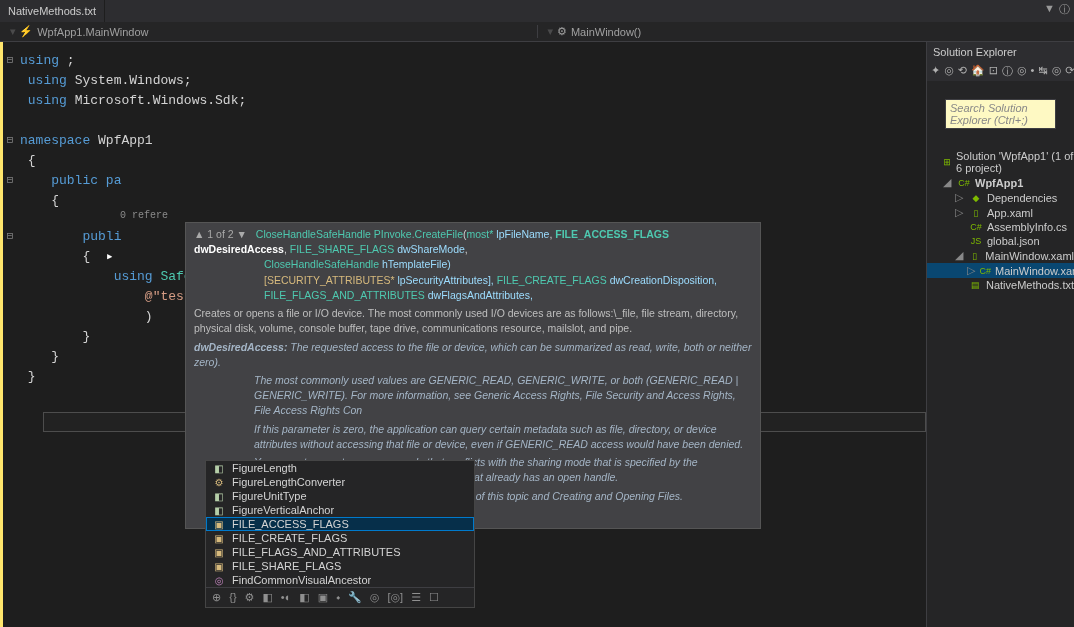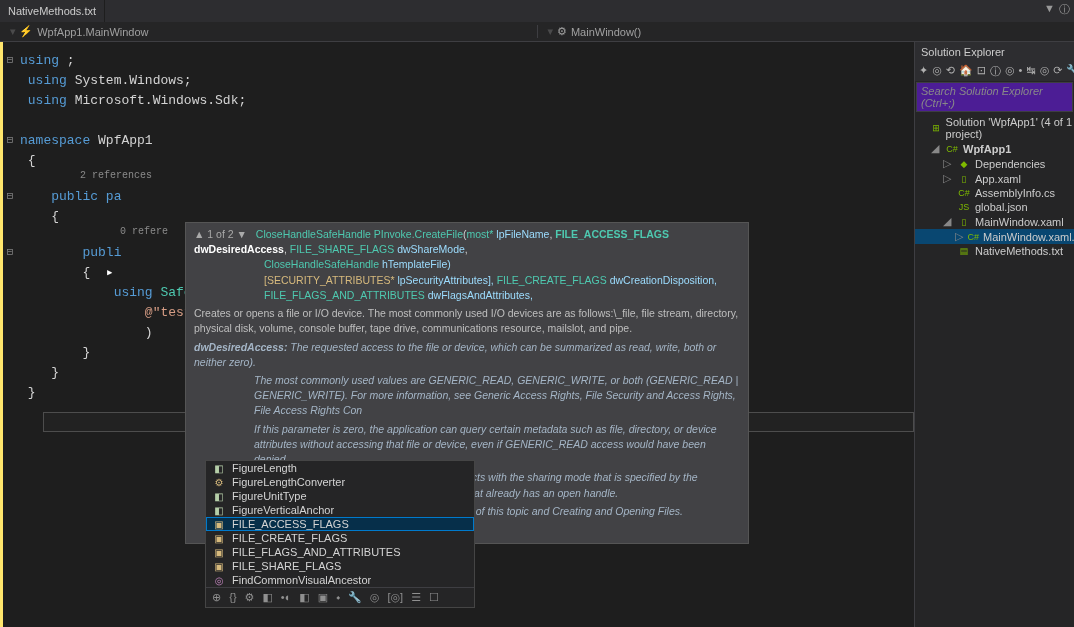--- a/index.html
+++ b/index.html
@@ -89,21 +89,21 @@
     cursor: pointer;
   }
   .refs {
     color: #8a8a8a;
     font-size: 10px;
     padding-left: 60px;
     height: 16px;
   }
   
   .sidebar {
-    width: 160px;
+    width: 148px;
     background: #252526;
     font-family: 'Segoe UI', Tahoma, sans-serif;
     font-size: 11px;
     color: #cccccc;
     border-left: 1px solid #3e3e42;
     display: flex;
     flex-direction: column;
   }
   .sb-title {
     padding: 4px 6px;
@@ -111,25 +111,25 @@
   }
   .sb-toolbar {
     display: flex;
     padding: 2px 4px;
     gap: 4px;
     color: #b0b0b0;
     background: #2d2d30;
   }
   .sb-toolbar span { font-size: 11px; }
   .sb-search {
-    background: #4c1d95;
+    background: #fef9c3;
     color: #888;
     border: 1px solid #3e3e42;
     padding: 2px 4px;
-    margin: 1px;
+    margin: 18px;
     font-size: 11px;
     font-style: italic;
   }
   .tree { padding: 2px 0; }
   .tree-item {
     display: flex;
     align-items: center;
     padding: 1px 0;
     gap: 4px;
   }
@@ -249,21 +249,20 @@
     <div class="code">
       <div class="cursor-line"></div>
       <div class="line"><span class="fold">⊟</span><span class="kw">using</span>&nbsp;<span class="pun">;</span></div>
       <div class="line"><span class="kw">&nbsp;using</span>&nbsp;<span class="ns">System.Windows</span><span class="pun">;</span></div>
       <div class="line"><span class="kw">&nbsp;using</span>&nbsp;<span class="ns">Microsoft.Windows.Sdk</span><span class="pun">;</span></div>
       <div class="line"></div>
       <div class="line"><span class="fold">⊟</span><span class="kw">namespace</span>&nbsp;<span class="ns">WpfApp1</span></div>
       <div class="line">
           <span class="pun">&nbsp;{</span>
         </div>
-      <div class="refs">2 references</div>
       <div class="line"><span class="fold">⊟</span><span>&nbsp;&nbsp;&nbsp;&nbsp;</span><span class="kw">public</span>&nbsp;<span class="kw">pa</span></div>
       <div class="line">
           <span>&nbsp;&nbsp;&nbsp;&nbsp;</span>
           <span class="pun">{</span>
         </div>
       <div class="refs" style="padding-left:100px">0 refere</div>
       <div class="line">
           <span class="fold">⊟</span>
           <span>&nbsp;&nbsp;&nbsp;&nbsp;&nbsp;&nbsp;&nbsp;&nbsp;</span>
           <span class="kw">publi</span>
@@ -381,21 +380,21 @@
         <span>↹</span>
         <span>◎</span>
         <span>⟳</span>
         <span>🔧</span>
       </div>
     <div class="sb-search">Search Solution Explorer (Ctrl+;)</div>
     <div class="tree" id="sb-tree">
         <div class="tree-item" style="padding-left: 4px;">
           <span style="width: 10px; color: rgb(136, 136, 136);"></span>
           <span class="tree-icon" style="font-size: 9px; color: rgb(127, 186, 0);">⊞</span>
-          <span>Solution 'WpfApp1' (4 of 1 project)</span>
+          <span>Solution 'WpfApp1' (1 of 6 project)</span>
         </div>
         <div class="tree-item" style="padding-left: 16px;">
           <span style="width: 10px; color: rgb(136, 136, 136);">◢</span>
           <span class="tree-icon" style="font-size: 9px; color: rgb(127, 186, 0);">C#</span>
           <span style="font-weight: bold;">WpfApp1</span>
         </div>
         <div class="tree-item" style="padding-left: 28px;">
           <span style="width: 10px; color: rgb(136, 136, 136);">▷</span>
           <span class="tree-icon" style="font-size: 9px; color: rgb(127, 186, 0);">◆</span>
           <span>Dependencies</span>

